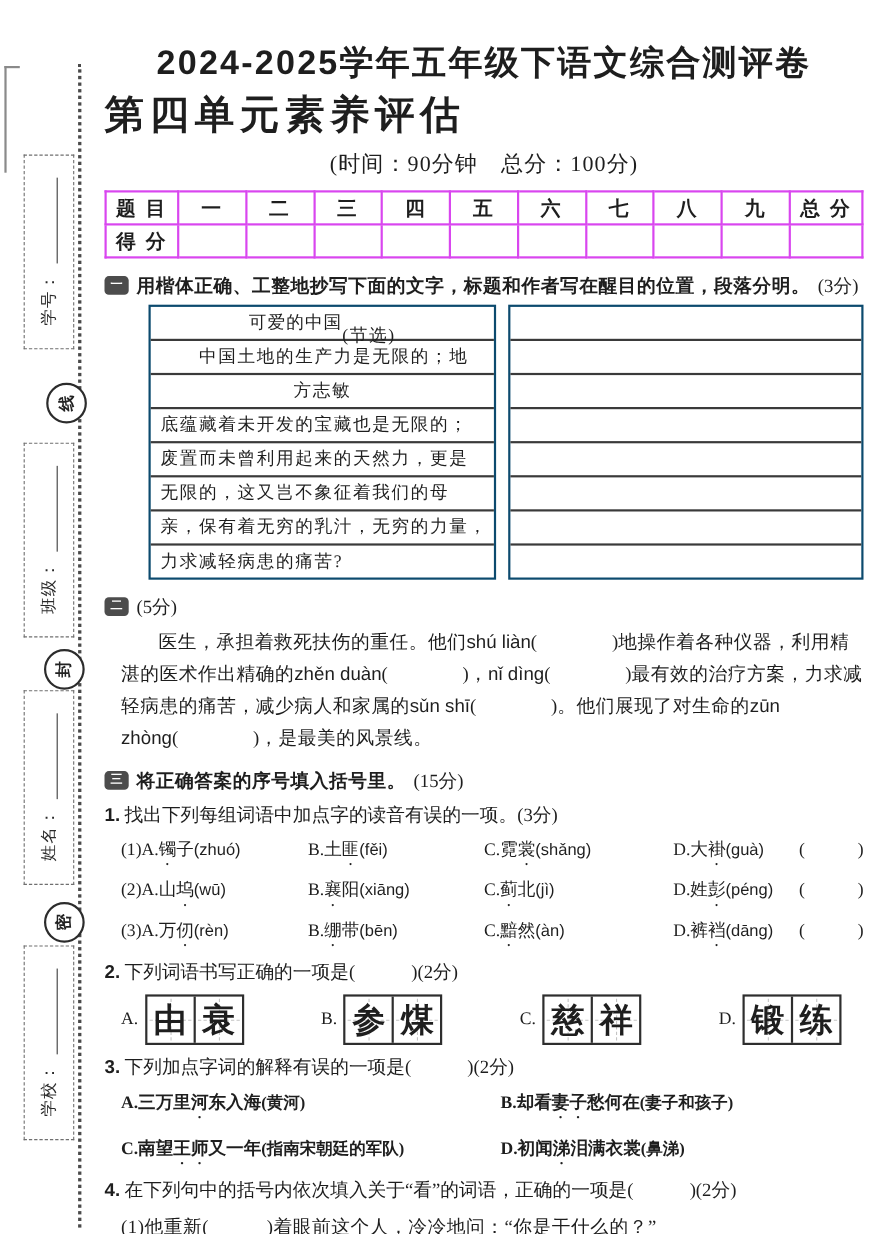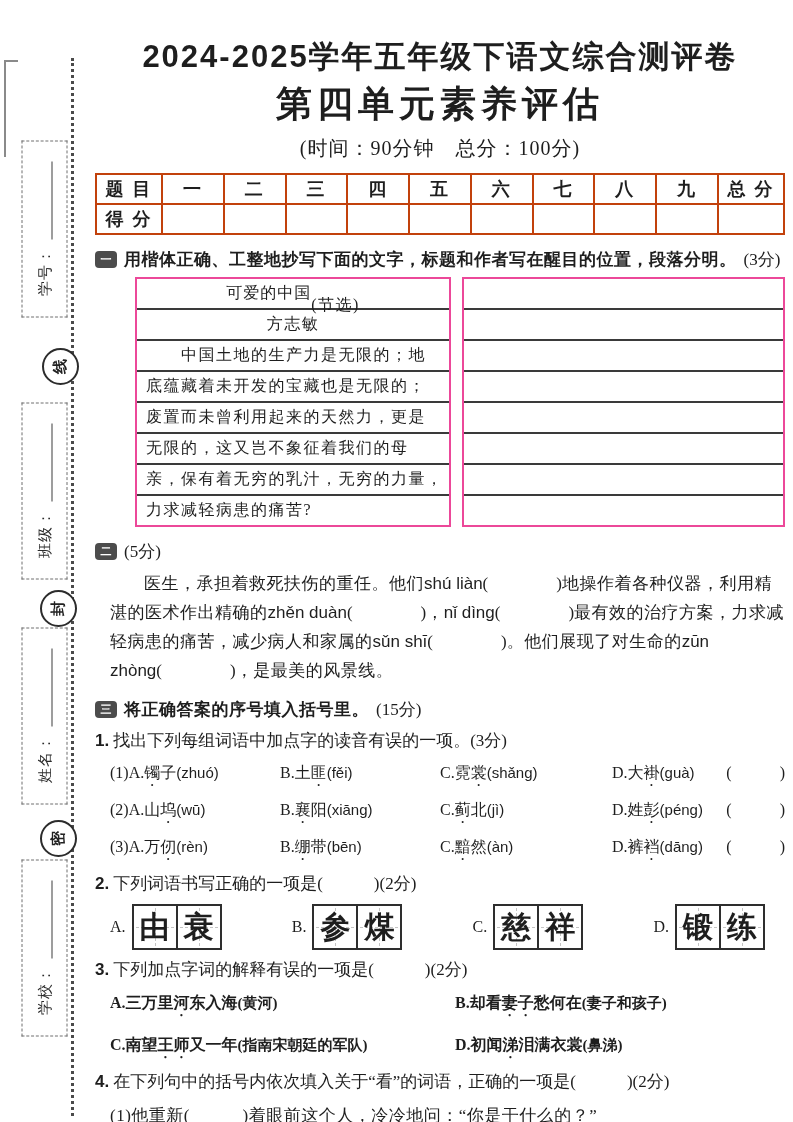--- a/index.html
+++ b/index.html
@@ -17,37 +17,37 @@
     transform:rotate(-90deg);}
   .side-label{font-size:15px;color:#2a2a2a;letter-spacing:1px;}
   .side-line{display:inline-block;width:78px;height:14px;border-bottom:1.5px solid #3c3c3c;}
   .seal-circle{position:absolute;width:33px;height:33px;border:2.5px solid #2c2c2c;
     border-radius:50%;background:#fff;display:flex;align-items:center;justify-content:center;z-index:2;}
   .seal-circle span{transform:rotate(-90deg);font-size:15px;font-weight:bold;color:#222;}
 
   
   .main{position:absolute;left:95px;top:36px;width:690px;}
   .title1{font-size:31px;font-weight:bold;text-align:center;letter-spacing:2px;line-height:42px;}
-  .title2{font-size:36px;font-weight:bold;text-align:center;letter-spacing:5px;line-height:48px;margin-top:2px;}
+  .title2{font-size:36px;font-weight:bold;letter-spacing:5px;line-height:48px;margin-top:2px;}
   .meta{font-size:20px;text-align:center;margin-top:7px;font-family:"Liberation Serif",serif;letter-spacing:1px;}
 
   table.score{border-collapse:collapse;width:100%;margin-top:11px;table-layout:fixed;}
-  table.score td{border:2px solid #c2410c;height:28px;text-align:center;
+  table.score td{border:2px solid #d946ef;height:28px;text-align:center;
     font-size:18px;font-weight:bold;padding:0;letter-spacing:2px;}
   table.score td.lab{width:64px;}
 
   .sec-head{display:flex;align-items:center;gap:7px;margin-top:13px;font-size:17px;line-height:23px;}
   .sec-icon{flex:0 0 auto;width:22px;height:17px;background:#4c4c4c;color:#fff;border-radius:4px;
     display:flex;align-items:center;justify-content:center;font-size:11px;font-weight:bold;}
   .sec-title{font-weight:bold;letter-spacing:0.5px;}
   .sec-points{font-family:"Liberation Serif",serif;font-weight:normal;}
 
   
   .copy-wrap{display:flex;gap:11px;margin-top:6px;margin-left:40px;}
-  .copy-box{border:2px solid #ec4899;}
+  .copy-box{border:2px solid #0c4a6e;}
   .copy-box.src{width:312px;}
   .copy-box.blank{flex:1;}
   .crow{height:29px;border-bottom:2px solid #3a3a3a;display:flex;align-items:center;
     padding:0 9px;font-size:16px;font-family:"Liberation Serif",serif;letter-spacing:1.5px;white-space:nowrap;}
   .crow:last-child{border-bottom:none;}
   .crow.center{justify-content:center;}
   .crow.indent2{padding-left:44px;}
   .t1main{font-family:"Liberation Sans",sans-serif;letter-spacing:1px;}
 
   
@@ -161,22 +161,22 @@
       <span class="sec-title">用楷体正确、工整地抄写下面的文字，标题和作者写在醒目的位置，段落分明。</span>
       <span class="sec-points">(3分)</span>
     </div>
 
     <div class="copy-wrap">
       <div class="copy-box src">
         <div class="crow center">
           <span class="t1main">可爱的中国</span>
             <span class="serif">(节选)</span>
         </div>
+        <div class="crow indent2">中国土地的生产力是无限的；地</div>
         <div class="crow center">方志敏</div>
-        <div class="crow indent2">中国土地的生产力是无限的；地</div>
         <div class="crow">底蕴藏着未开发的宝藏也是无限的；</div>
         <div class="crow">废置而未曾利用起来的天然力，更是</div>
         <div class="crow">无限的，这又岂不象征着我们的母</div>
         <div class="crow">亲，保有着无穷的乳汁，无穷的力量，</div>
         <div class="crow">力求减轻病患的痛苦?</div>
       </div>
       <div class="copy-box blank">
         <div class="crow"></div>
         <div class="crow"></div>
         <div class="crow"></div>

